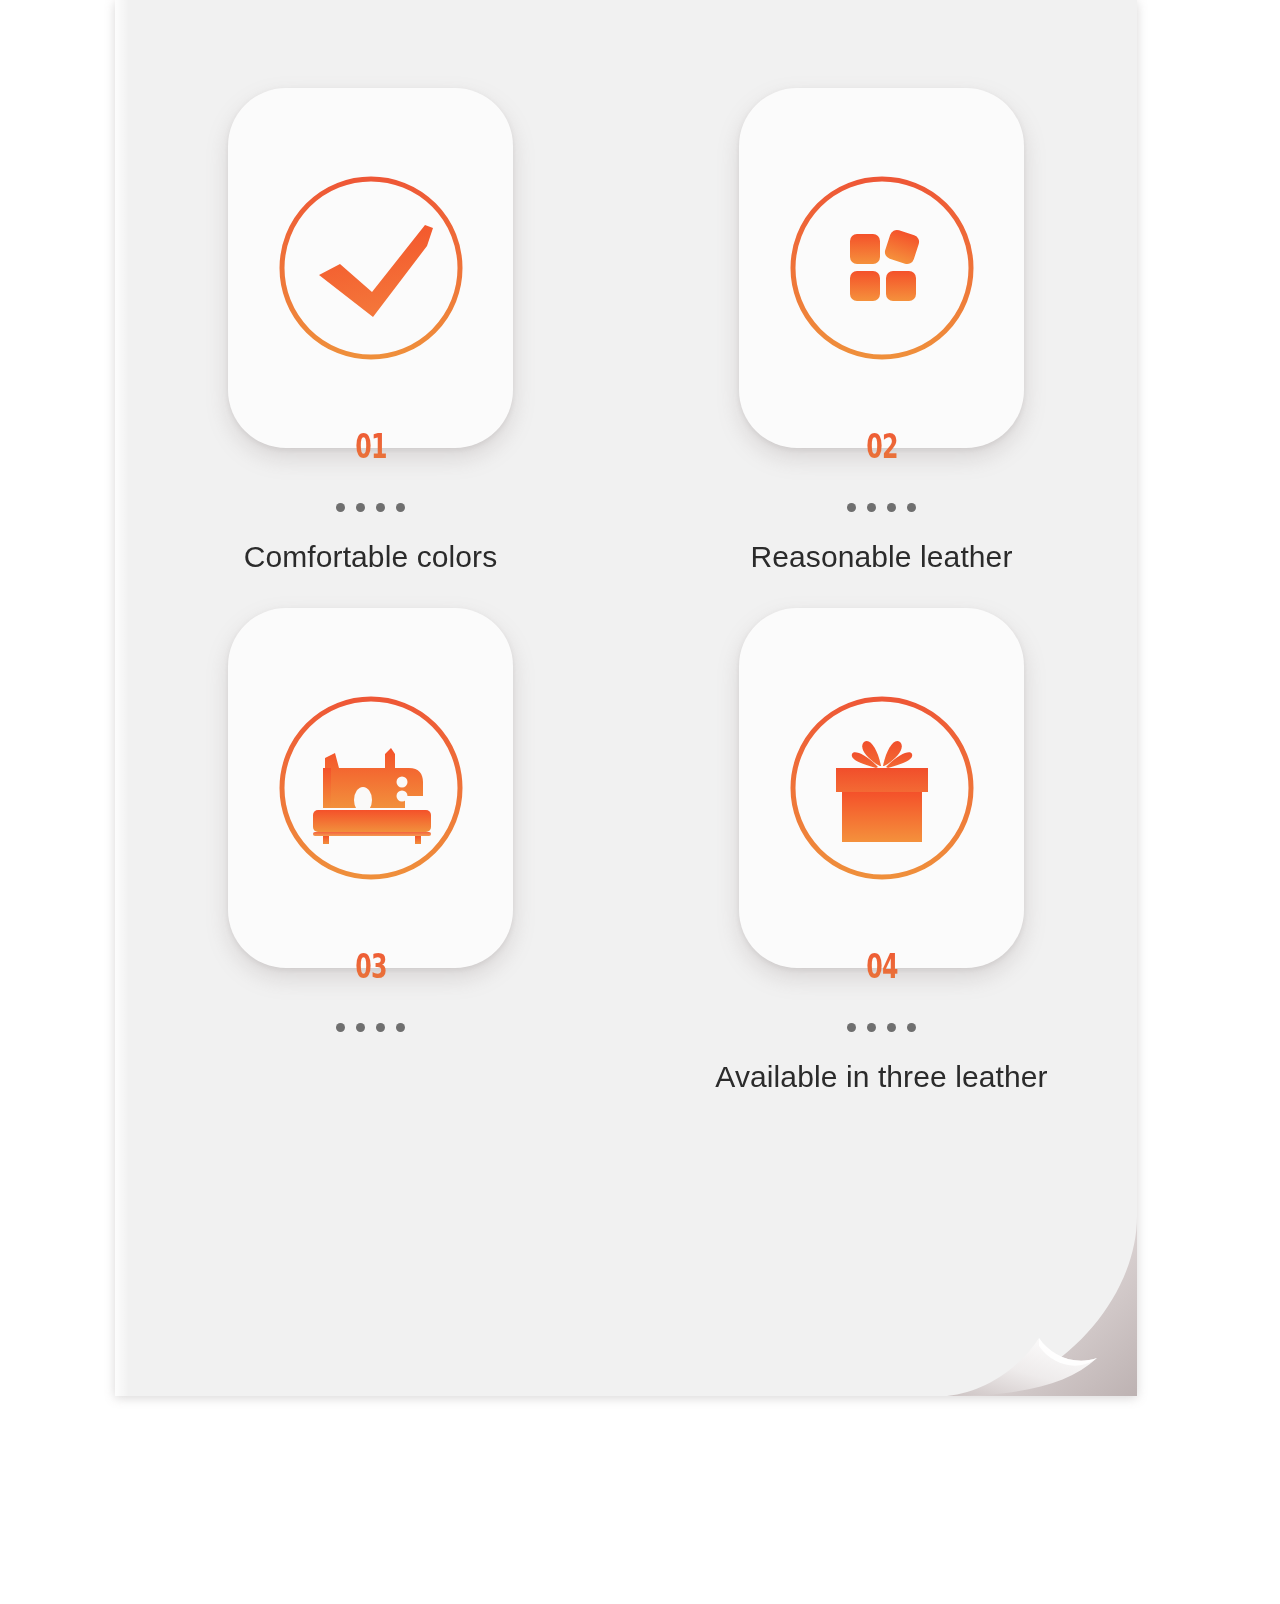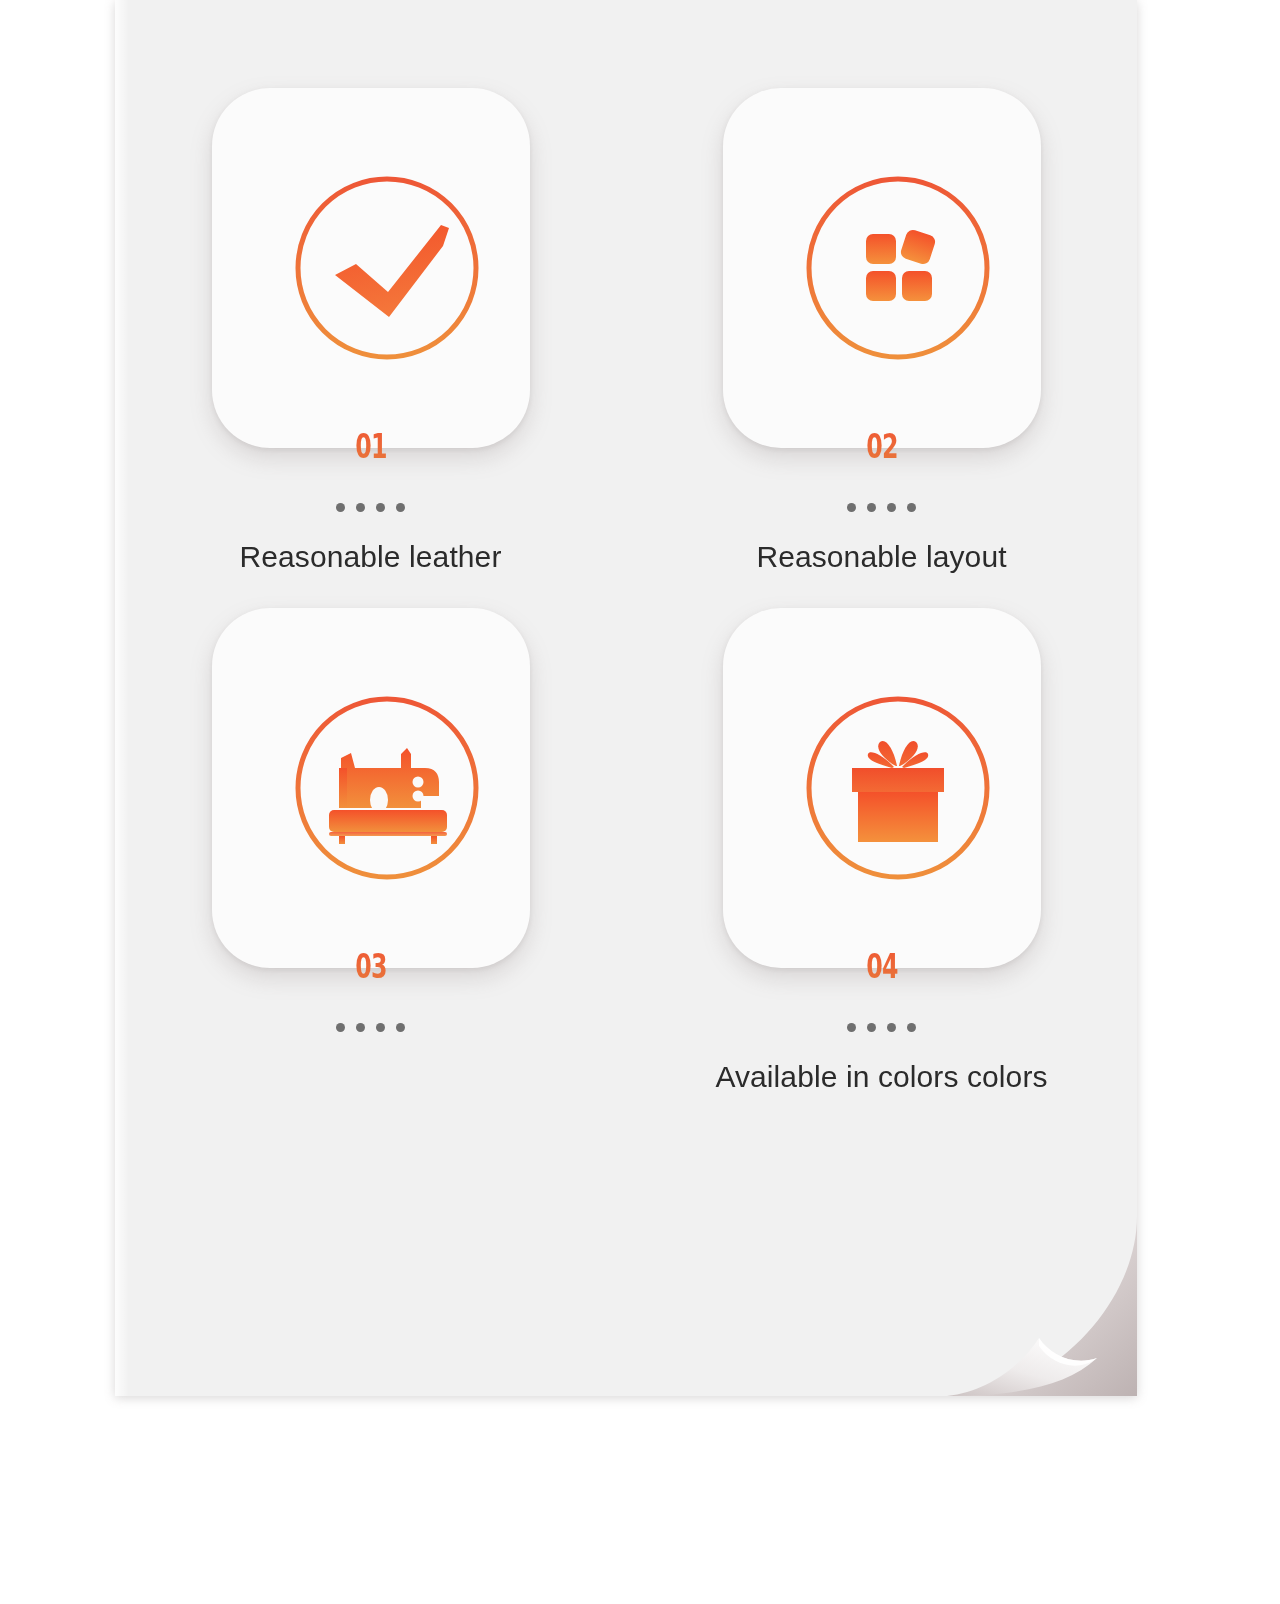--- a/index.html
+++ b/index.html
@@ -70,21 +70,20 @@
     position: relative;
     width: 285px;
     height: 360px;
     border-radius: 58px;
     background: #fbfbfb;
     box-shadow: 0 10px 22px rgba(130,120,120,0.22),
                 0 2px 5px rgba(130,120,120,0.14);
     display: flex;
     align-items: center;
     justify-content: center;
-    padding-left: 33px;
   }
 
   .icon-circle {
     width: 196px;
     height: 196px;
     position: relative;
     display: flex;
     align-items: center;
     justify-content: center;
   }
@@ -158,21 +157,21 @@
           </svg>
         </div>
         <div class="feature-number">01</div>
       </div>
       <div class="feature-dots">
         <span></span>
         <span></span>
         <span></span>
         <span></span>
       </div>
-      <div class="feature-label">Reasonable leather</div>
+      <div class="feature-label">Comfortable colors</div>
     </div>
 
     <div class="feature-item">
       <div class="feature-card">
         <div class="icon-circle">
           <svg width="196" height="196" viewBox="0 0 196 196">
             <defs>
               <linearGradient id="g2" x1="0" y1="0" x2="0" y2="1">
                 <stop offset="0%" stop-color="#ee5736"></stop>
                 <stop offset="100%" stop-color="#ef8f3b"></stop>
@@ -190,21 +189,21 @@
           </svg>
         </div>
         <div class="feature-number">02</div>
       </div>
       <div class="feature-dots">
         <span></span>
         <span></span>
         <span></span>
         <span></span>
       </div>
-      <div class="feature-label">Reasonable layout</div>
+      <div class="feature-label">Reasonable leather</div>
     </div>
 
     <div class="feature-item">
       <div class="feature-card">
         <div class="icon-circle">
           <svg width="196" height="196" viewBox="0 0 196 196">
             <defs>
               <linearGradient id="g3" x1="0" y1="0" x2="0" y2="1">
                 <stop offset="0%" stop-color="#ee5736"></stop>
                 <stop offset="100%" stop-color="#ef8f3b"></stop>
@@ -272,21 +271,21 @@
           </svg>
         </div>
         <div class="feature-number">04</div>
       </div>
       <div class="feature-dots">
         <span></span>
         <span></span>
         <span></span>
         <span></span>
       </div>
-      <div class="feature-label">Available in colors colors</div>
+      <div class="feature-label">Available in three leather</div>
     </div>
 
   </div>
 
   <div id="page-curl">
     <svg width="190" height="190" viewBox="0 0 190 190">
       <defs>
         <linearGradient id="curlShade" x1="0" y1="0" x2="1" y2="1">
           <stop offset="0%" stop-color="#f1f1f1"></stop>
           <stop offset="55%" stop-color="#d9d1d1"></stop>

